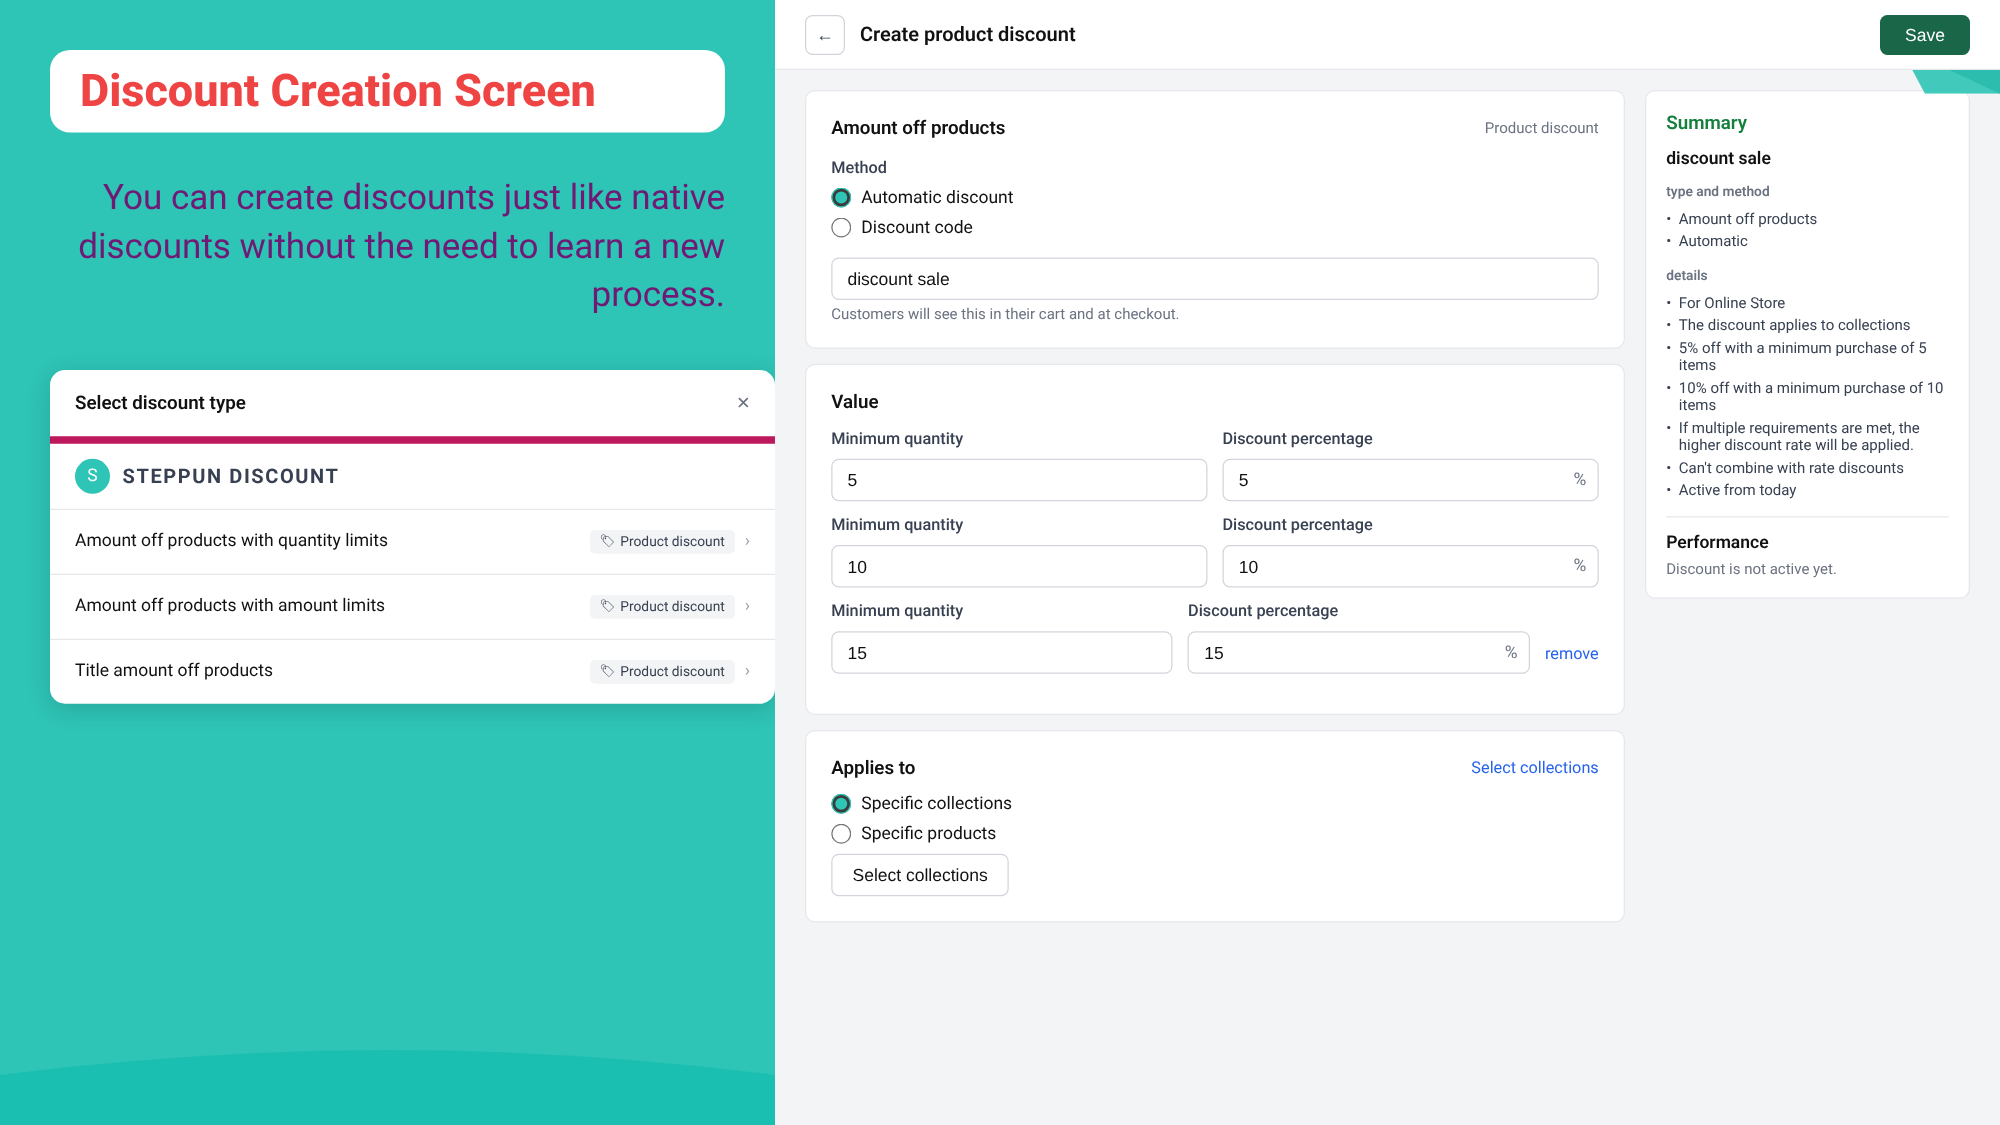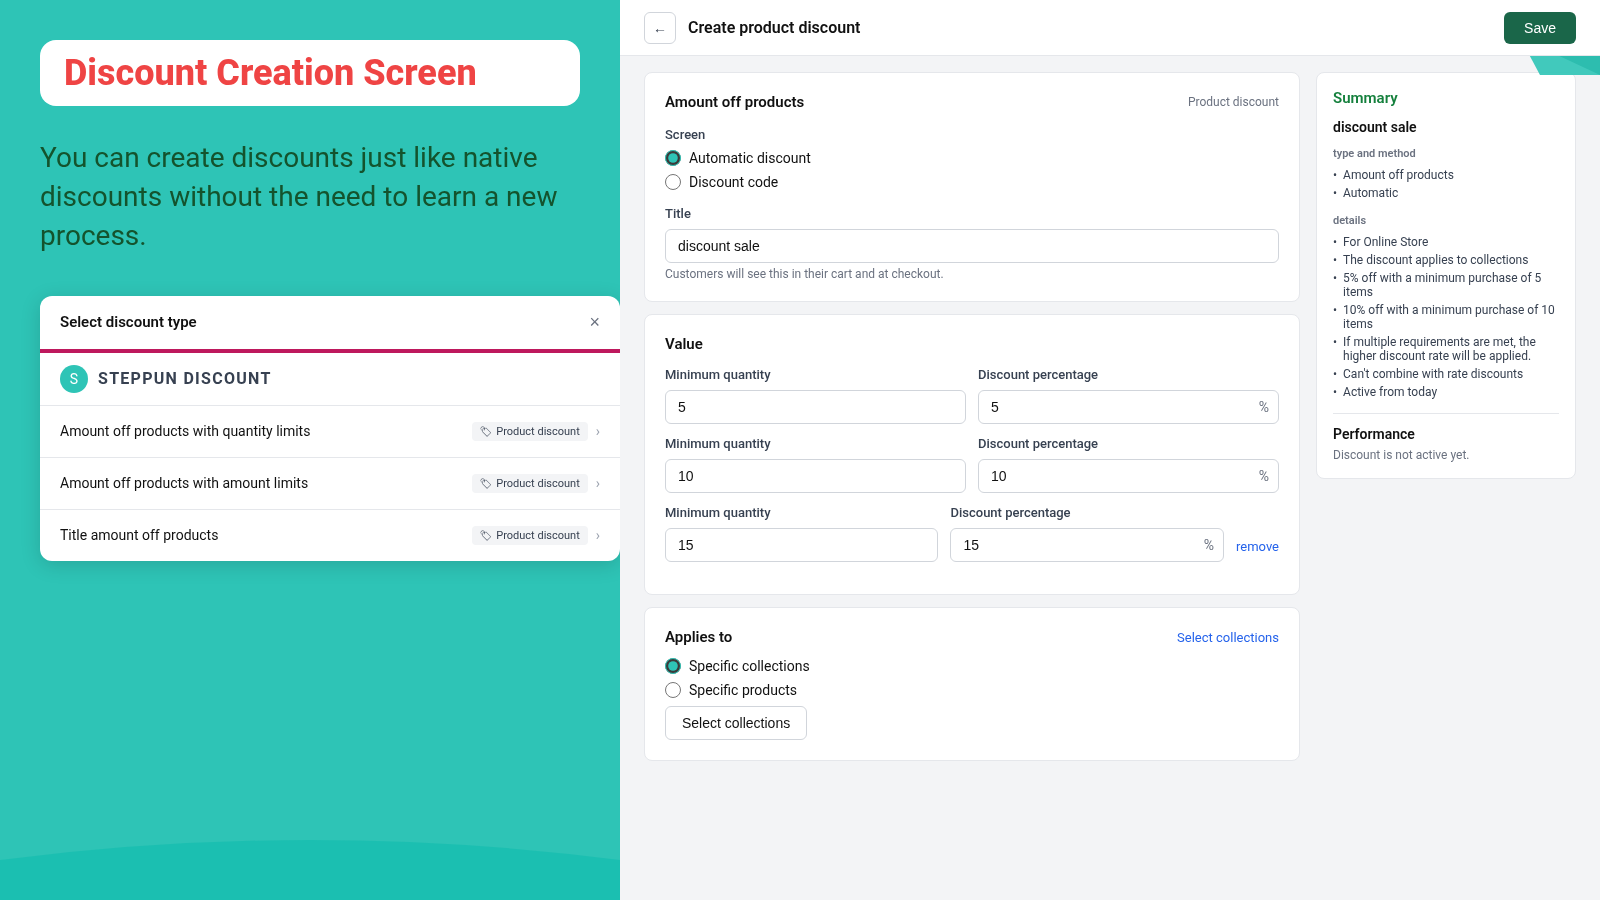--- a/index.html
+++ b/index.html
@@ -28,41 +28,41 @@
       font-weight: 800;
       color: #ef4444;
       background: #fff;
       border-radius: 16px;
       padding: 12px 24px;
       display: inline-block;
       margin-bottom: 32px;
     }
     .left-panel .subtitle {
       font-size: 28px;
-      color: #14532d;
-      text-align: left;
+      color: #701a75;
+      text-align: right;
       line-height: 1.4;
       margin-bottom: 40px;
     }
 
     
     .discount-modal {
       background: #fff;
       border-radius: 12px;
       padding: 0;
       width: 580px;
       box-shadow: 0 4px 20px rgba(0,0,0,0.15);
       overflow: hidden;
     }
     .modal-header {
       display: flex;
       justify-content: space-between;
       align-items: center;
       padding: 16px 20px;
-      border-bottom: 4px solid #be185d;
+      border-bottom: 6px solid #be185d;
     }
     .modal-header-title {
       font-size: 15px;
       font-weight: 600;
       color: #111;
     }
     .modal-close {
       font-size: 18px;
       color: #6b7280;
       cursor: pointer;
@@ -477,35 +477,34 @@
 
     <div class="form-panel">
 
       <div class="card">
         <div class="section-header">
           <span class="section-title">Amount off products</span>
           <span class="section-badge">Product discount</span>
         </div>
 
         <div style="margin-bottom:16px;">
-          <div class="field-label">Screen</div>
+          <div class="field-label">Method</div>
           <div class="radio-group">
             <label class="radio-item">
               <input type="radio" name="method" checked="" style="">
               <span class="radio-label">Automatic discount</span>
             </label>
             <label class="radio-item">
               <input type="radio" name="method" style="">
               <span class="radio-label">Discount code</span>
             </label>
           </div>
         </div>
 
         <div class="field-group">
-          <div class="field-label">Title</div>
           <input type="text" class="text-input" value="discount sale" style="">
           <div class="field-hint">Customers will see this in their cart and at checkout.</div>
         </div>
       </div>
 
       <div class="card">
         <div class="section-title" style="margin-bottom:14px;">Value</div>
 
         <div class="value-row">
           <div>

